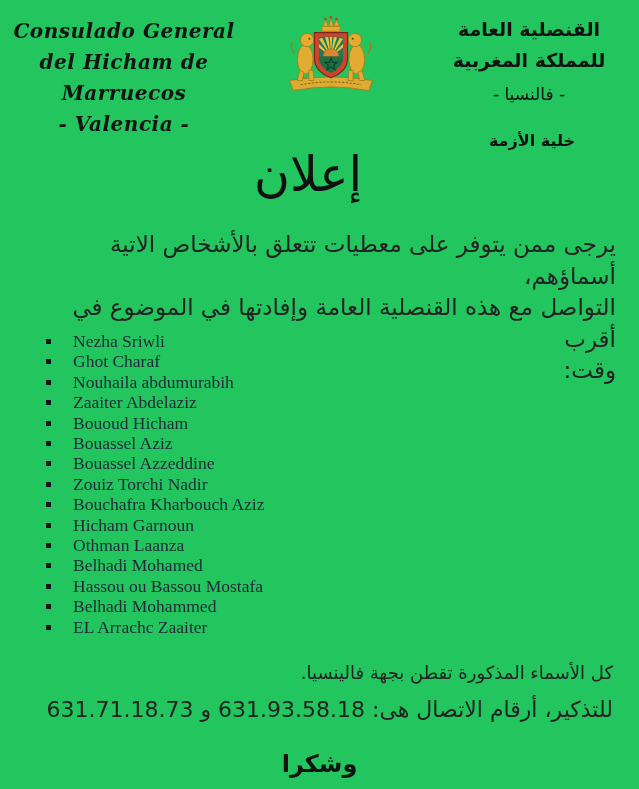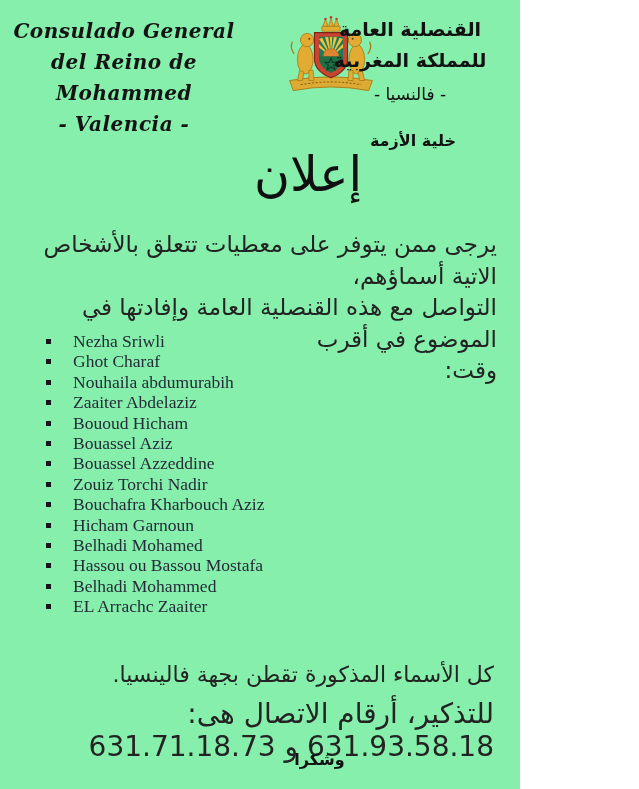--- a/index.html
+++ b/index.html
@@ -1,17 +1,17 @@
 <!DOCTYPE html>
 <html><head>
 <meta charset="utf-8">
 <style>
   html,body { margin:0; padding:0; background:#ffffff; }
   .page {
-    position:relative; width:520px; height:789px; background:#86efac;
+    position:relative; width:639px; height:789px; background:#22c55e;
     overflow:hidden; color:#1c1c1c;
     font-family:"DejaVu Sans", sans-serif;
   }
 
   
   .es-block {
     position:absolute; left:4px; top:16px; width:240px;
     text-align:center; font-family:"DejaVu Serif", serif;
     font-style:italic; font-weight:bold; font-size:20px; line-height:31px;
     color:#141414; letter-spacing:.5px;
@@ -49,40 +49,40 @@
     font-size:17.5px; line-height:20.4px; color:#242b38;
   }
   .names li::before {
     content:""; display:inline-block; width:5px; height:5px;
     background:#15151d; margin-right:22px; margin-bottom:3px;
   }
 
   
   .residence {
     position:absolute; top:662px; right:26px; direction:rtl;
-    font-size:22px; color:#232323;
+    font-size:18px; color:#232323;
   }
   .contact {
     position:absolute; top:697px; right:26px; direction:rtl;
-    font-size:28px; color:#232323;
+    font-size:22px; color:#232323;
   }
   .thanks {
     position:absolute; top:750px; left:0; width:639px;
     direction:rtl; text-align:center;
-    font-weight:bold; font-size:16px; color:#121212;
+    font-weight:bold; font-size:24px; color:#121212;
   }
 </style>
 </head>
 <body>
 
 <div class="page">
 
   <div class="es-block">
     <div>Consulado General</div>
-    <div>del Reino de Mohammed</div>
+    <div>del Hicham de Marruecos</div>
     <div>- Valencia -</div>
   </div>
 
   <div class="emblem">
     <svg viewBox="0 0 100 92" width="92" height="85" aria-hidden="true">
 
       <g>
         <path d="M5,71 Q50,63 95,71 L91,82 Q50,74 9,82 Z" fill="#ddaa33" stroke="#a57c17" stroke-width="1"></path>
         <path d="M17,75.5 Q50,69.5 83,75.5" fill="none" stroke="#8a6512" stroke-width="1.1" stroke-dasharray="2.5,1.6"></path>
       </g>
@@ -156,20 +156,21 @@
     <li>Nezha Sriwli</li>
     <li>Ghot Charaf</li>
     <li>Nouhaila abdumurabih</li>
     <li>Zaaiter Abdelaziz</li>
     <li>Bououd Hicham</li>
     <li>Bouassel Aziz</li>
     <li>Bouassel Azzeddine</li>
     <li>Zouiz Torchi Nadir</li>
     <li>Bouchafra Kharbouch Aziz</li>
     <li>Hicham Garnoun</li>
+    <li>Othman Laanza</li>
     <li>Belhadi Mohamed</li>
     <li>Hassou ou Bassou Mostafa</li>
     <li>Belhadi Mohammed</li>
     <li>EL Arrachc Zaaiter</li>
   </ul>
 
   <div class="residence">كل الأسماء المذكورة تقطن بجهة فالينسيا.</div>
 
   <div class="contact">
     <span>للتذكير، أرقام الاتصال هى:</span>

